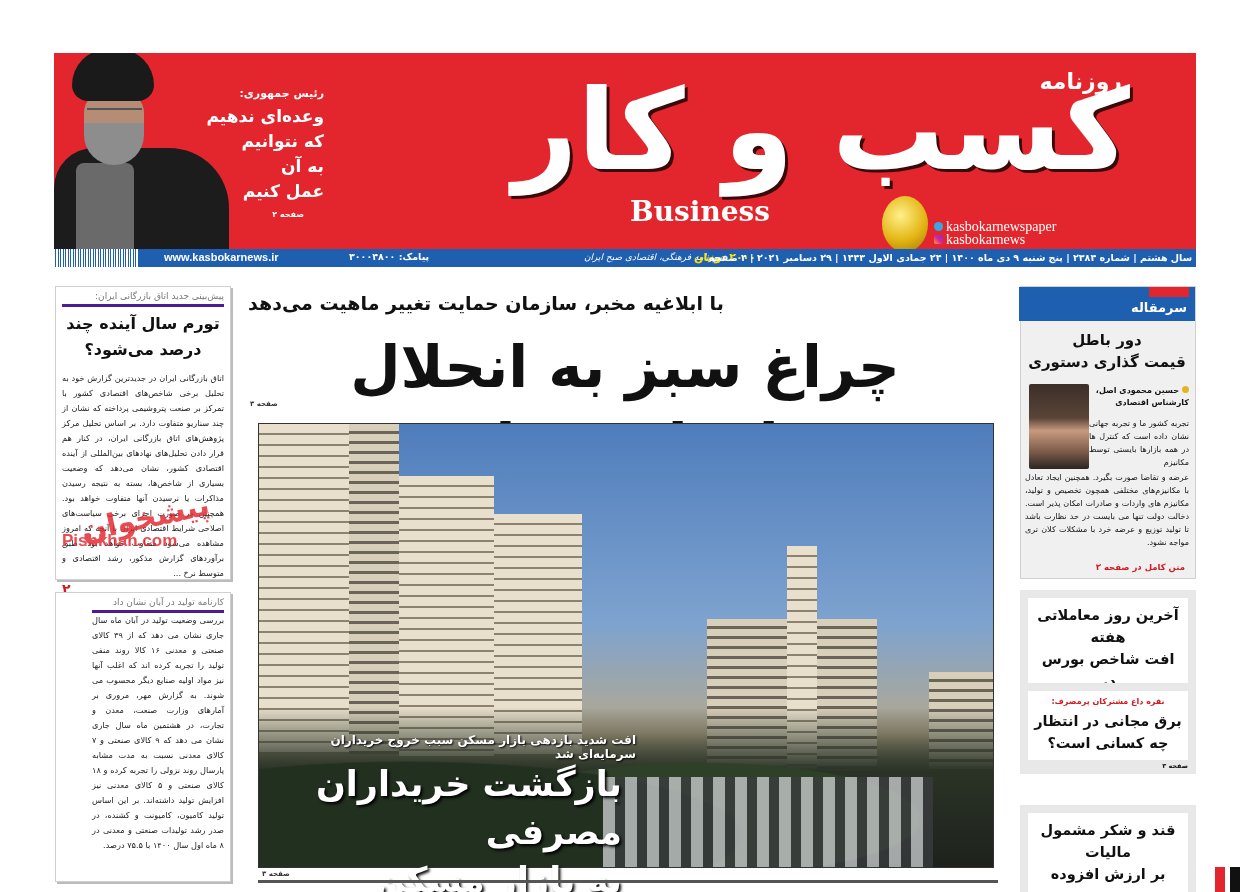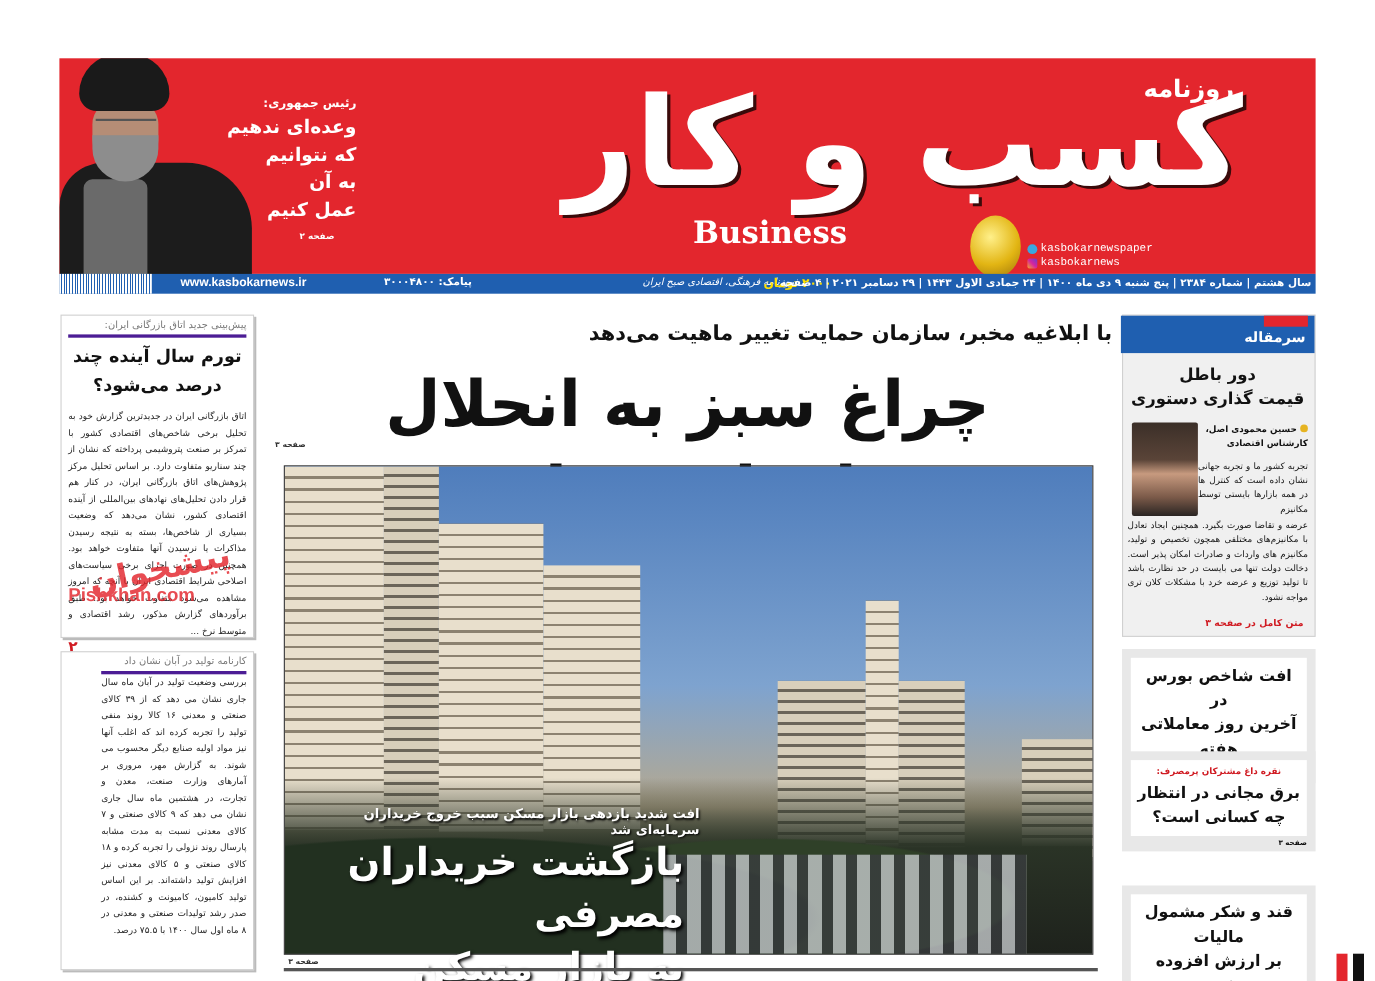--- a/index.html
+++ b/index.html
@@ -19,21 +19,21 @@
   .quote { position: absolute; left: 150px; top: 34px; width: 120px; text-align: right; color: #fff; direction: rtl; }
   .quote .who { font-size: 11px; font-weight: bold; margin-bottom: 4px; }
   .quote .line { font-size: 17px; font-weight: bold; line-height: 25px; }
   .quote .page { font-size: 8px; font-weight: bold; margin-top: 6px; text-align: right; padding-right: 20px; }
 
   .logo-wrap { position: absolute; left: 450px; top: 0; width: 660px; height: 196px; }
   .logo-fa { position: absolute; right: 34px; top: 2px; font-size: 112px; font-weight: bold; color: #fff; direction: rtl; letter-spacing: -4px; text-shadow: 3px 3px 0 #3a0a0a; line-height: 150px; font-family: "DejaVu Sans", sans-serif; }
   .logo-sub { position: absolute; right: 42px; top: 16px; font-size: 22px; font-weight: bold; color: #fff; direction: rtl; }
   .logo-en { position: absolute; left: 126px; top: 142px; font-size: 28px; color: #fff; font-family: "DejaVu Serif", serif; font-weight: bold; }
   .coin { position: absolute; left: 828px; top: 143px; width: 46px; height: 56px; border-radius: 50%; background: radial-gradient(circle at 40% 35%, #fff08a, #e2b513 55%, #9c7209 100%); }
-  .social { position: absolute; left: 880px; top: 167px; color: #fff; font-family: Liberation Mono, monospace; font-size: 10px; }
+  .social { position: absolute; left: 880px; top: 167px; color: #fff; font-family: Liberation Serif, serif; font-size: 14px; }
   .social .row { display: flex; align-items: center; gap: 3px; height: 13px; }
   .tg { width: 9px; height: 9px; border-radius: 50%; background: #3aa7df; }
   .ig { width: 9px; height: 9px; border-radius: 2px; background: linear-gradient(45deg, #f4a62a, #d6249f, #6a3ec5); }
 
   .infobar { position: absolute; left: 54px; top: 249px; width: 1142px; height: 18px; background: #1f5fb0; color: #fff; font-size: 9.5px; font-weight: bold; }
   .barcode { position: absolute; left: 0; top: 0; width: 84px; height: 18px; background: repeating-linear-gradient(90deg, #fff 0 1px, #1f5fb0 1px 2px, #fff 2px 4px, #1f5fb0 4px 5px); }
   .site { position: absolute; left: 110px; top: 2px; font-size: 11px; font-family: "Liberation Sans", sans-serif; }
   .sms { position: absolute; left: 295px; top: 2px; direction: rtl; }
   .issue { position: absolute; right: 4px; top: 3px; direction: rtl; white-space: nowrap; font-size: 9.5px; }
   .price { position: absolute; left: 640px; top: 2px; color: #ffe000; direction: rtl; font-size: 11px; }
@@ -43,21 +43,21 @@
   .lbox { position: absolute; left: 55px; width: 176px; background: #fff; border: 1px solid #d0d0d0; box-shadow: 2px 2px 0 #bbb; direction: rtl; text-align: right; padding: 4px 6px; }
   .lbox .kicker { font-size: 9px; color: #777; border-bottom: 3px solid #4c1d95; padding-bottom: 3px; }
   .lbox .head { font-size: 16px; font-weight: bold; line-height: 26px; text-align: center; margin: 4px 0 8px; }
   .lbox .body { font-size: 8.2px; line-height: 15px; text-align: justify; color: #222; }
   .lbox .pnum { color: #d01b22; font-weight: bold; font-size: 14px; text-align: left; }
   .watermark { position: absolute; left: 62px; top: 500px; color: #e3262d; opacity: 0.82; pointer-events: none; }
   .watermark .fa { font-size: 30px; font-weight: bold; transform: rotate(-12deg); direction: rtl; margin-left: 18px; }
   .watermark .en { font-size: 17px; font-weight: bold; font-family: "Liberation Sans", sans-serif; margin-top: -4px; }
 
   
-  .subhead { position: absolute; left: 276px; top: 292px; width: 735px; text-align: right; direction: rtl; font-size: 19px; font-weight: bold; }
+  .subhead { position: absolute; left: 248px; top: 292px; width: 735px; text-align: left; direction: rtl; font-size: 19px; font-weight: bold; }
   .mainhead { position: absolute; left: 250px; top: 328px; width: 750px; text-align: center; direction: rtl; font-size: 58px; font-weight: bold; letter-spacing: -2px; line-height: 78px; }
   .pref { position: absolute; font-size: 7px; font-weight: bold; color: #333; direction: rtl; }
   .photo { position: absolute; left: 258px; top: 423px; width: 736px; height: 445px; border: 1px solid #333; overflow: hidden;
     background: linear-gradient(180deg, #4f7dbc 0%, #7ea3cf 45%, #b7a98e 70%, #3e4a3a 85%, #2a2d28 100%); }
   .bld { position: absolute; background: #e6dcc8; }
   .bld.w { background: repeating-linear-gradient(180deg, #e8dfcc 0 9px, #8c8270 9px 11px); }
   .bld.s { background: repeating-linear-gradient(180deg, #d8cfbb 0 7px, #6b6559 7px 10px); }
   .trees { position: absolute; left: 0; bottom: 0; width: 100%; height: 160px; background: radial-gradient(ellipse at 20% 80%, #223020 0 40%, transparent 41%), radial-gradient(ellipse at 60% 70%, #2f4028 0 35%, transparent 36%), linear-gradient(180deg, transparent 0%, #2a3326 40%, #1e221c 100%); }
   .road { position: absolute; right: 60px; bottom: 0; width: 330px; height: 90px; background: repeating-linear-gradient(90deg, #cfd3d6 0 12px, #3a3d40 12px 22px); opacity: 0.75; }
   .photo-kicker { position: absolute; left: 276px; top: 733px; width: 360px; text-align: right; color: #fff; font-size: 12px; font-weight: bold; direction: rtl; text-shadow: 1px 1px 2px #000; }
@@ -188,22 +188,22 @@
     <span class="dot"></span><span>حسین محمودی اصل،</span><br>
     <span>کارشناس اقتصادی</span>
   </div>
   <div class="ed-body1">تجربه کشور ما و تجربه جهانی نشان داده است که کنترل ها در همه بازارها بایستی توسط مکانیزم</div>
   <div class="ed-body2">عرضه و تقاضا صورت بگیرد. همچنین ایجاد تعادل با مکانیزم‌های مختلفی همچون تخصیص و تولید، مکانیزم های واردات و صادرات امکان پذیر است. دخالت دولت تنها می بایست در حد نظارت باشد تا تولید توزیع و عرضه خرد با مشکلات کلان تری مواجه نشود.</div>
   <div class="ed-more">متن کامل در صفحه ۳</div>
 </div>
 
 <div class="rbox" style="top:590px;">
   <div class="inner">
+    <div class="rh">آخرین روز معاملاتی هفته</div>
     <div class="rh">افت شاخص بورس در</div>
-    <div class="rh">آخرین روز معاملاتی هفته</div>
   </div>
   <div class="rp">صفحه ۲</div>
 </div>
 
 <div class="rbox" style="top:683px;">
   <div class="inner">
     <div class="rk">نقره داغ مشترکان پرمصرف:</div>
     <div class="rh">برق مجانی در انتظار</div>
     <div class="rh">چه کسانی است؟</div>
   </div>

